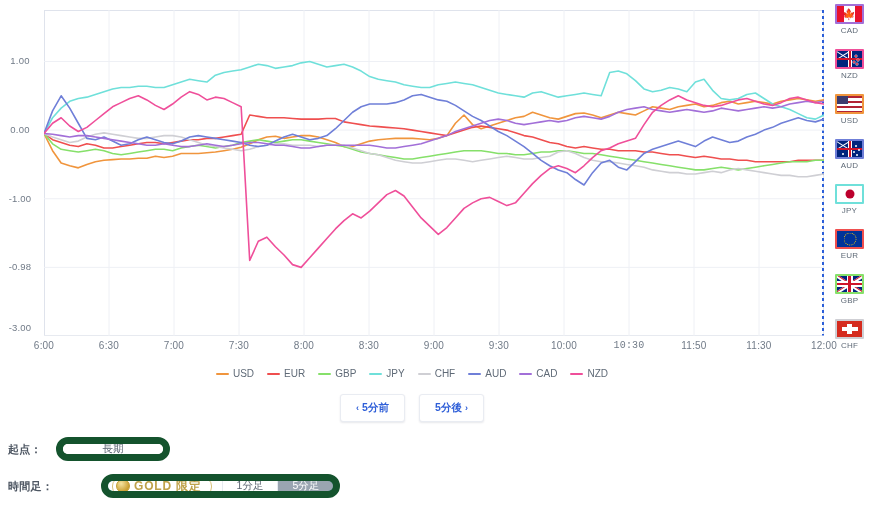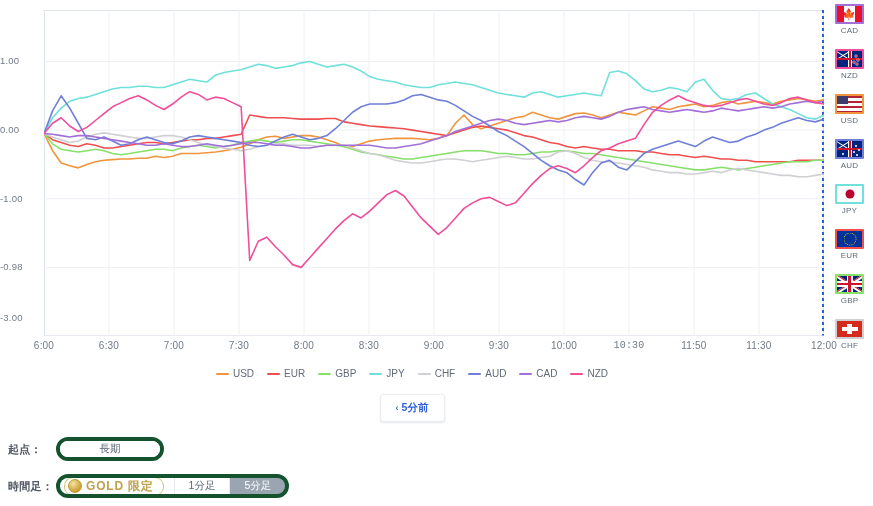--- a/index.html
+++ b/index.html
@@ -27,21 +27,21 @@
   .plot-box .right-edge{
     position:absolute;right:-1px;top:-1px;bottom:-1px;width:2px;
     background-image:linear-gradient(to bottom,#2b5fd9 0 3px,transparent 3px 6px);
     background-size:2px 6px;
   }
   .svgplot{position:absolute;left:44px;top:10px;width:780px;height:326px;}
 
   .ylabels{position:absolute;left:0;top:0;width:40px;height:346px;}
   .ylabel{
     position:absolute;right:0;width:40px;
-    text-align:left;font-size:9.5px;color:#707a87;
+    text-align:center;font-size:9.5px;color:#707a87;
     letter-spacing:.2px;line-height:10px;
   }
   .xlabels{position:absolute;left:0;top:340px;width:873px;height:20px;}
   .xlabel{
     position:absolute;top:0;transform:translateX(-50%);
     font-size:10px;color:#707a87;letter-spacing:.2px;white-space:nowrap;
   }
 
   
   .legend{
@@ -138,28 +138,28 @@
     box-shadow:0 1px 2px rgba(20,30,60,.10);
     display:flex;align-items:center;justify-content:center;gap:3px;
     font-size:10.5px;color:#2f5fd8;cursor:pointer;padding:0 10px;
     box-sizing:border-box;font-weight:bold;
   }
   .navbtn .car{font-size:9px;}
 
   
   .selrow{position:absolute;left:8px;display:flex;align-items:center;}
   .selrow.r1{top:437px;}
-  .selrow.r2{top:474px;}
+  .selrow.r2{top:474px;gap:45px;}
   .selrow .rowlabel{
     font-size:11px;color:#4d5662;font-weight:bold;width:48px;flex:0 0 48px;
     letter-spacing:.3px;
   }
   .pillgroup{
     display:flex;align-items:stretch;height:24px;
-    border:4px solid #14532d;border-radius:12px;background:#0f766e;overflow:hidden;
+    border:7px solid #14532d;border-radius:12px;background:#0f766e;overflow:hidden;
     box-sizing:border-box;
   }
   .pillgroup.detached{margin-right:6px;}
   .pill{
     display:flex;align-items:center;justify-content:center;
     padding:0 14px;font-size:10.5px;color:#5b6572;cursor:pointer;
     border-right:1px solid #e6eaf0;background:#fff;white-space:nowrap;
   }
   .pill:last-child{border-right:none;}
   .pill.active{background:#9aa5b1;color:#fff;}
@@ -187,21 +187,21 @@
 
 <div id="app">
 
   <div class="chart-wrap">
 
     <div class="ylabels" id="ylabels">
         <div class="ylabel" style="top: 56.4737px;">1.00</div>
         <div class="ylabel" style="top: 125.105px;">0.00</div>
         <div class="ylabel" style="top: 193.737px;">-1.00</div>
         <div class="ylabel" style="top: 262.368px;">-0.98</div>
-        <div class="ylabel" style="top: 313px;">-3.00</div>
+        <div class="ylabel" style="top: 323px;">-3.00</div>
       </div>
 
     <div class="plot-box">
       <div class="right-edge"></div>
     </div>
 
     <svg class="svgplot" id="svgplot" viewBox="0 0 780 326" preserveAspectRatio="none">
         <line x1="0" x2="780" y1="51.47368421052636" y2="51.47368421052636" stroke="#eef0f5" stroke-width="1"></line>
         <line x1="0" x2="780" y1="120.10526315789474" y2="120.10526315789474" stroke="#eef0f5" stroke-width="1"></line>
         <line x1="0" x2="780" y1="188.73684210526318" y2="188.73684210526318" stroke="#eef0f5" stroke-width="1"></line>
@@ -367,20 +367,24 @@
           <div class="flag-label">CHF</div>
         </div>
       </div>
   </div>
 
   <div class="navrow">
     <div class="navbtn">
       <span class="car">‹</span>
       <span>5分前</span>
     </div>
+    <div class="navbtn">
+      <span>5分後</span>
+      <span class="car">›</span>
+    </div>
   </div>
 
   <div class="selrow r1">
     <div class="rowlabel">起点：</div>
     <div class="pillgroup detached">
       <div class="pill wide">長期</div>
     </div>
   </div>
 
   <div class="selrow r2">

